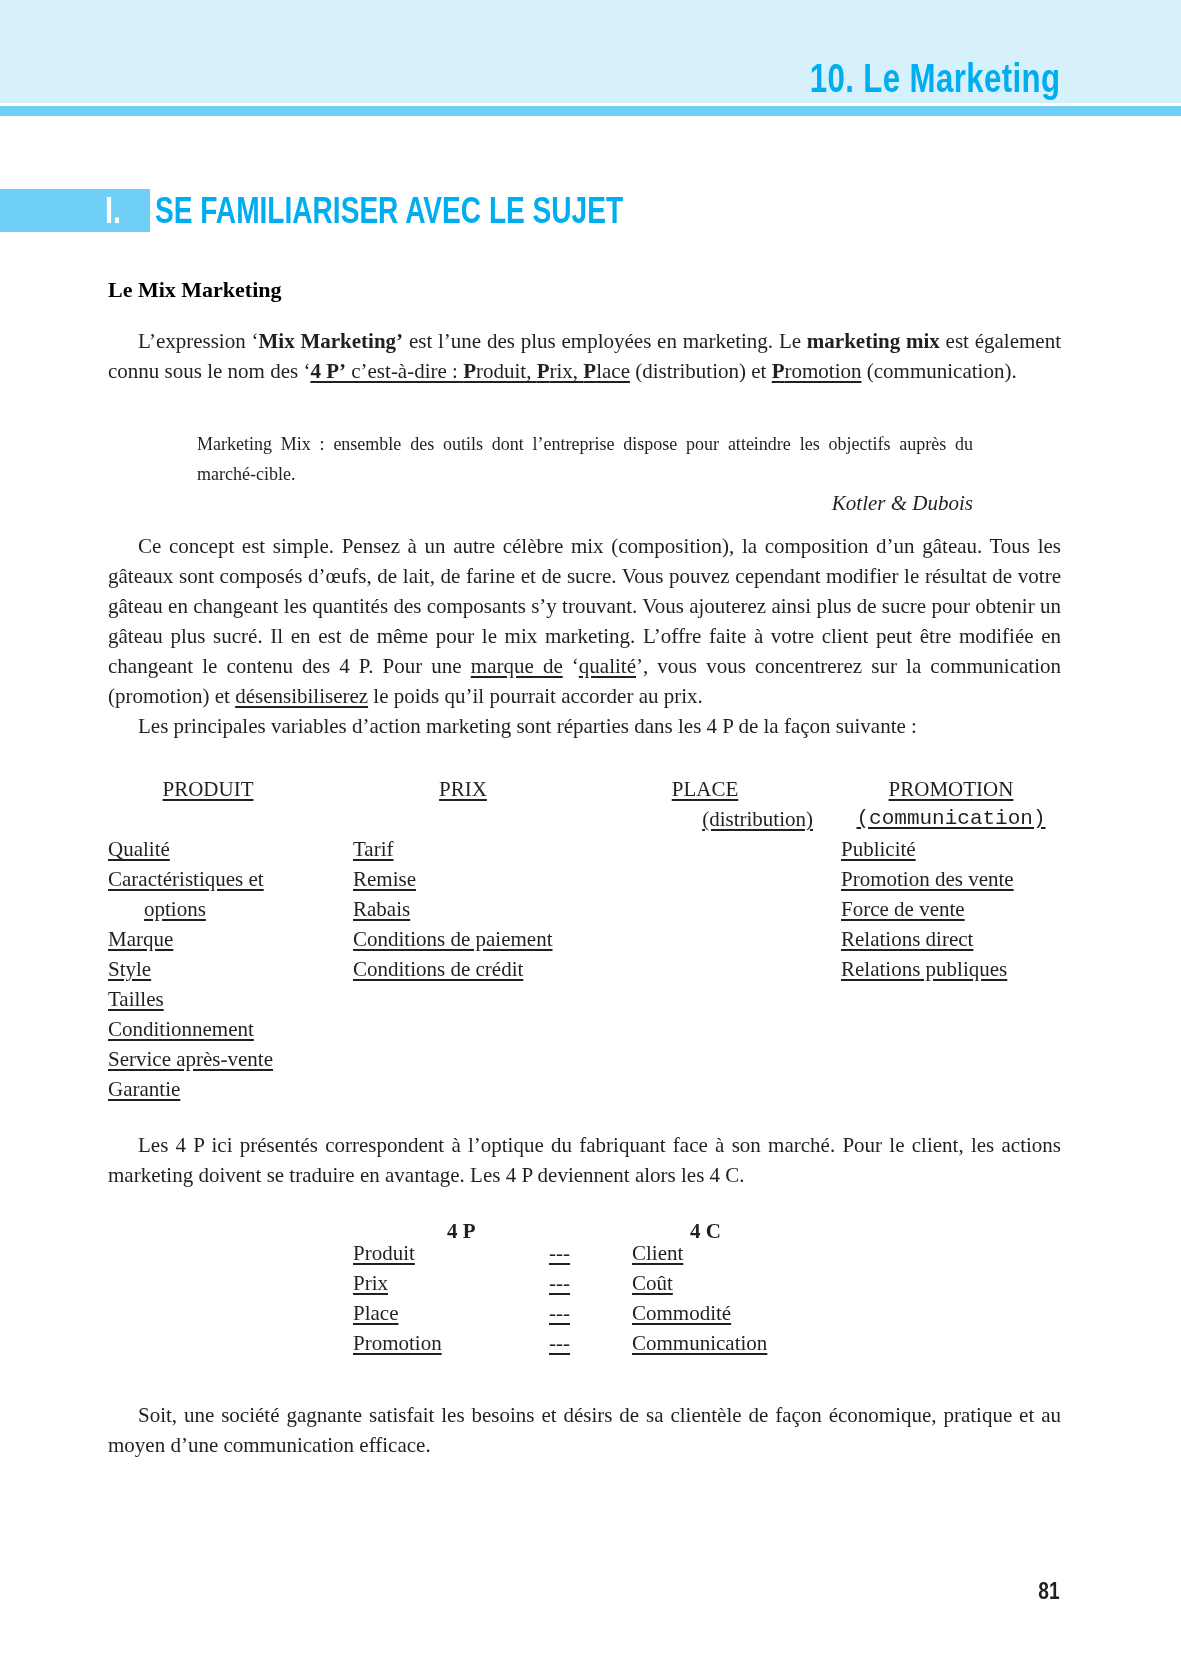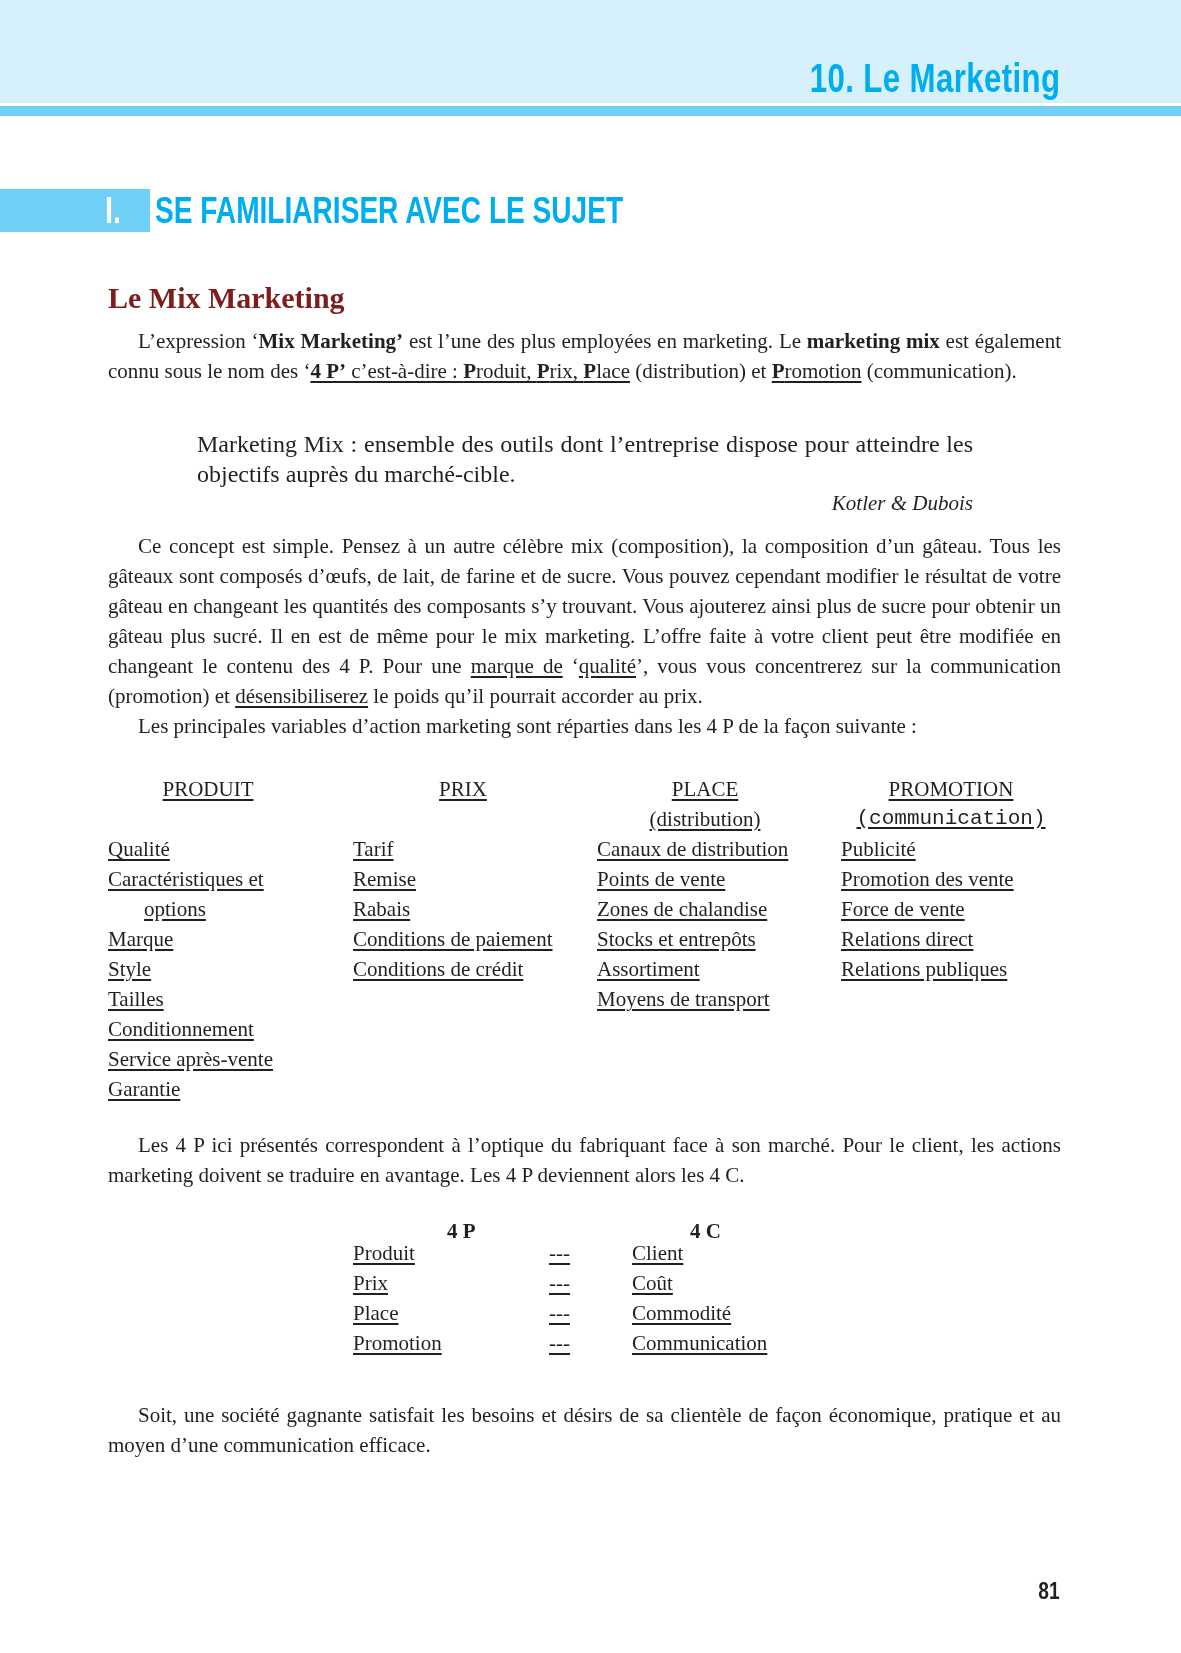--- a/index.html
+++ b/index.html
@@ -67,42 +67,42 @@
       font-weight: bold;
       font-size: 36px;
       line-height: 43px;
       color: #00aeef;
       transform: scaleX(0.78);
       transform-origin: left center;
       white-space: nowrap;
     }
     .subheading {
       position: absolute;
-      left: 108px; top: 280px;
+      left: 108px; top: 272px;
       font-family: "Liberation Serif", "DejaVu Serif", serif;
       font-weight: bold;
-      font-size: 30px;
+      font-size: 22px;
       line-height: 36px;
-      color: #7f1d1d;
+      color: #000000;
     }
     .para {
       position: absolute;
       left: 108px;
       width: 953px;
       font-size: 21px;
       line-height: 30px;
       text-align: justify;
       text-indent: 30px;
       margin: 0;
     }
     .quote {
       position: absolute;
       left: 197px;
       width: 776px;
-      font-size: 24px;
+      font-size: 18px;
       line-height: 30px;
       text-align: justify;
       margin: 0;
     }
     .quote-author {
       position: absolute;
       right: 208px;
       top: 488px;
       font-style: italic;
       font-size: 21px;
@@ -234,29 +234,21 @@
     <ul class="mix-list">
       <li>Tarif </li>
       <li>Remise </li>
       <li>Rabais </li>
       <li>Conditions de paiement </li>
       <li>Conditions de crédit</li>
     </ul>
   </div>
   <div class="mix-col" style="left:489px;">
     <div class="mix-head" style="width:216px;">PLACE</div>
-    <div class="mix-sub" style="width:216px;">(distribution) </div>
-    <ul class="mix-list">
-      <li>Canaux de distribution </li>
-      <li>Points de vente </li>
-      <li>Zones de chalandise </li>
-      <li>Stocks et entrepôts </li>
-      <li>Assortiment </li>
-      <li>Moyens de transport</li>
-    </ul>
+    <div class="mix-sub" style="width:216px;text-align:right;">(distribution) </div>
   </div>
   <div class="mix-col" style="left:733px;">
     <div class="mix-head" style="width:220px;">PROMOTION</div>
     <div class="mix-sub" style="width:220px;font-family:Liberation Mono, monospace;">(communication) </div>
     <ul class="mix-list">
       <li>Publicité </li>
       <li>Promotion des vente </li>
       <li>Force de vente </li>
       <li>Relations direct </li>
       <li>Relations publiques</li>

